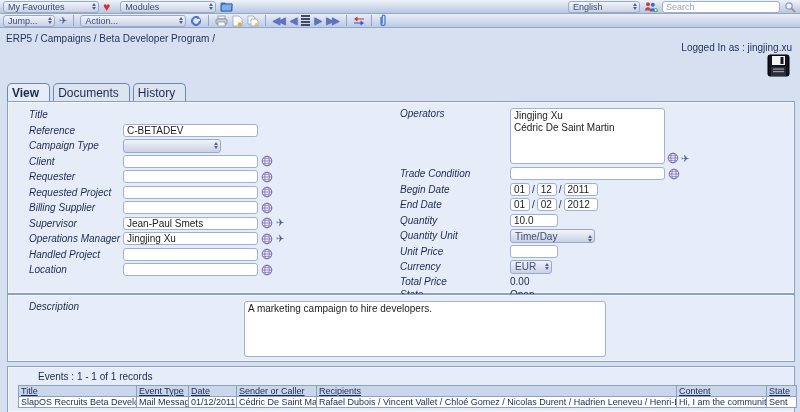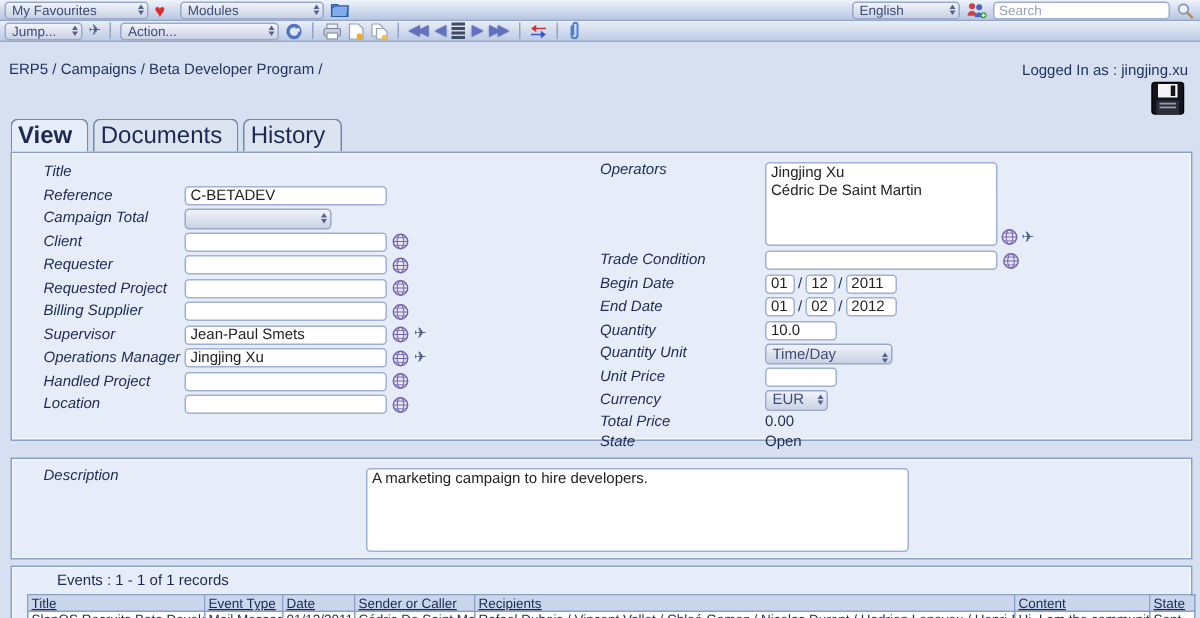--- a/index.html
+++ b/index.html
@@ -26,28 +26,28 @@
   .navarr { color:#6272c0; font-size:10px; letter-spacing:-2px; text-shadow:0 0 1px #3a4a90; padding-right:2px; }
   .listbars { display:inline-flex; flex-direction:column; gap:1.5px; }
   .listbars i { display:block; width:9px; height:1.5px; background:#3f4a66; }
 
   .tin { height:12px; width:118px; font-size:9px; border:1px solid #9fb0cf; border-radius:3px;
          padding:0 3px; color:#333; background:#fff; font-family:"Liberation Sans",sans-serif; }
   .tin::placeholder { color:#9aa3b8; }
 
   
   .hdr { position:relative; height:56px; }
-  .crumb { position:absolute; left:6px; top:13px; font-size:10px; color:#22335e; cursor:pointer; }
+  .crumb { position:absolute; left:6px; top:5px; font-size:10px; color:#22335e; cursor:pointer; }
   .logged { position:absolute; right:8px; top:14px; font-size:10px; color:#22335e; }
   .saveic { position:absolute; right:10px; top:26px; cursor:pointer; }
 
   
   .tabs { display:flex; gap:3px; padding-left:7px; height:17px; align-items:flex-end; }
   .tab { background:#dde4f1; border:1px solid #6d88ad; border-bottom:none; border-radius:5px 5px 0 0;
-         font-size:16px; color:#1c2a52; padding:2px 10px 1px 4px; cursor:pointer;margin-top:12px; }
+         font-size:12px; color:#1c2a52; padding:2px 10px 1px 4px; cursor:pointer;margin-top:12px; }
   .tab.active { background:#e6ecf8; font-weight:bold; position:relative; z-index:2; }
 
   
   .panel { background:#e6ecf8; border:1px solid #8aa0c4; box-shadow:inset 0 0 0 1px #f3f6fc;
            margin:0 5px 0 7px; position:relative; z-index:1; }
   .formpanel { display:flex; padding:6px 0 6px 0; height:193px; }
 
   .fcol { display:flex; flex-direction:column; }
   .fcl { width:392px; padding-left:21px; }
   .fcr { flex:1; }
@@ -66,21 +66,21 @@
   .selw98 { width:98px; } .selw85 { width:85px;align-items:flex-end; } .selw42 { width:42px; }
 
   .oprow { height:auto; align-items:flex-start; margin-bottom:3px; }
   .opwrap { display:flex; align-items:flex-end; gap:2px; }
   .optext { width:155px; height:56px; font-size:10px; color:#222; border:1px solid #9fb2d2;
             border-radius:3px; padding:1px 3px; background:#fff; resize:none;
             font-family:"Liberation Sans",sans-serif; line-height:1.15; }
   .static { font-size:10px; color:#1c2a52; }
 
   
-  .descpanel { margin-top:11px; height:68px; display:flex; padding:6px 0 0 21px; }
+  .descpanel { margin-top:0; height:68px; display:flex; padding:6px 0 0 21px; }
   .dlabel { width:215px; font-size:10px; font-style:italic; }
   .dtext { width:362px; height:56px; font-size:10px; color:#222; border:1px solid #9fb2d2;
            border-radius:3px; padding:1px 3px; background:#fff; resize:none;
            font-family:"Liberation Sans",sans-serif; }
 
   
   .evpanel { margin-top:4px; padding:3px 2px 4px 2px; }
   .etitle { font-size:10px; color:#1c2a52; padding:1px 0 3px 28px; }
   table { border-collapse:collapse; table-layout:fixed; width:calc(100% - 16px); margin-left:8px; }
   th, td { border:1px solid #8aa0c4; font-size:9px; padding:0 2px; height:11px;
@@ -237,21 +237,21 @@
 
   <div class="fcol fcl">
     <div class="frow">
       <span class="flabel">Title</span>
     </div>
     <div class="frow">
       <span class="flabel">Reference</span>
       <input class="fin w135" value="C-BETADEV" style="">
     </div>
     <div class="frow">
-      <span class="flabel">Campaign Total</span>
+      <span class="flabel">Campaign Type</span>
       <span class="sel fsel selw98">
         <span></span>
         <span class="spin">
             <i class="tu"></i>
             <i class="td"></i>
           </span>
       </span>
     </div>
     <div class="frow">
       <span class="flabel">Client</span>

